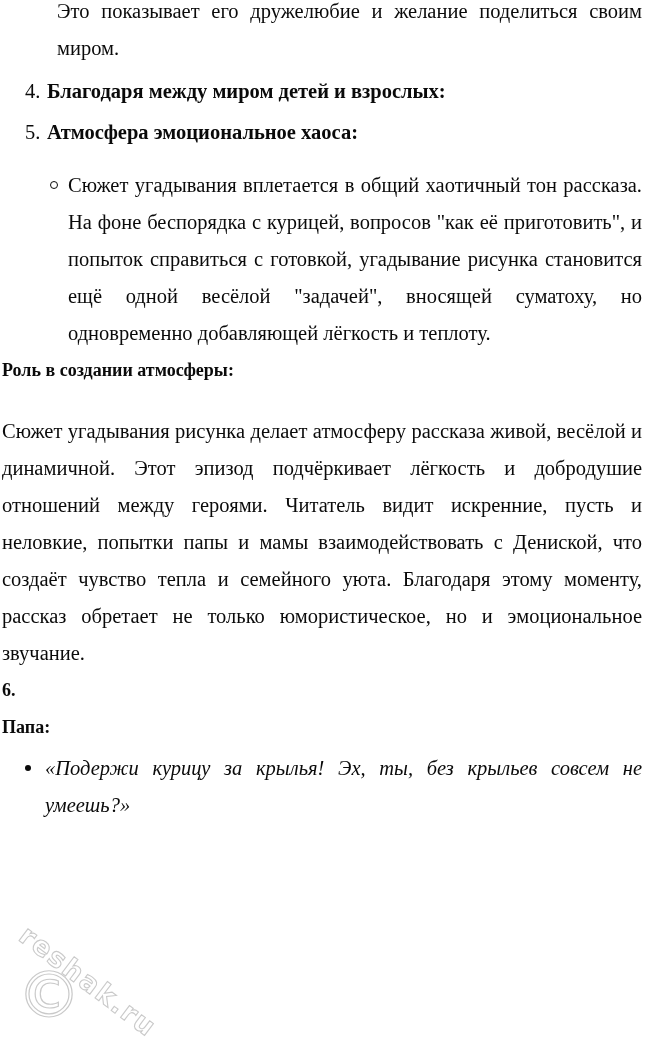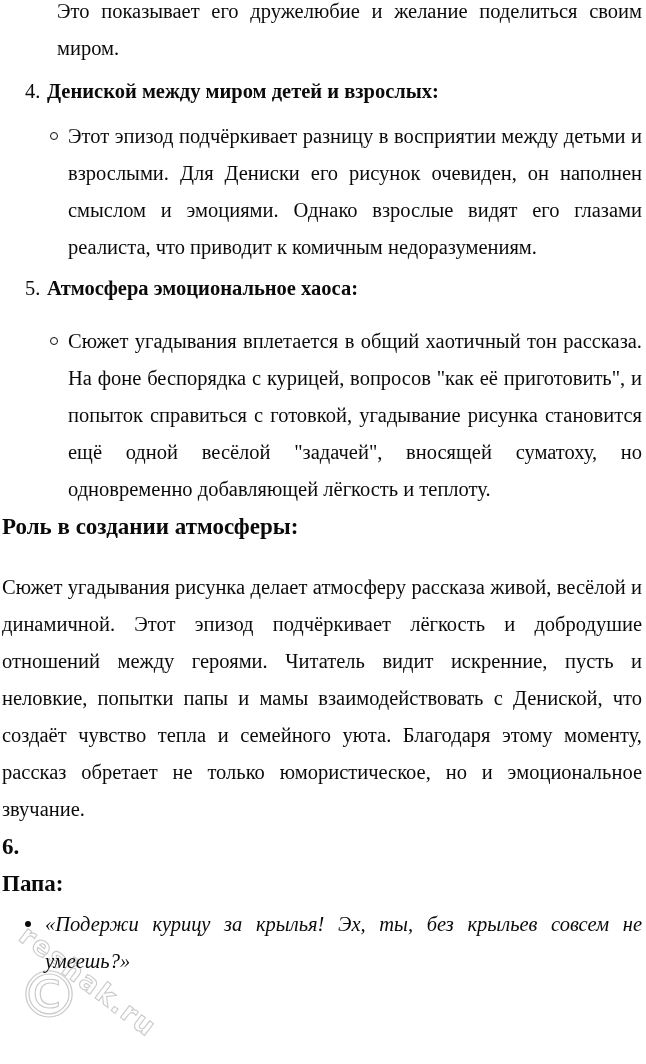--- a/index.html
+++ b/index.html
@@ -76,21 +76,21 @@
     border: 1.4px solid #0a0a0a;
     border-radius: 50%;
     box-sizing: border-box;
     width: 8px; height: 8px;
   }
   .sub-text { flex: 1; }
 
   
   .flush-head {
     margin: 0;
-    font-size: 23px;
+    font-size: 18px;
     line-height: 37px;
     font-weight: bold;
   }
 
   
   .dot-bullet {
     display: flex;
     margin-left: 23px;
   }
   .dot-marker {
@@ -151,27 +151,23 @@
 </style>
 </head>
 <body>
 
 <div class="page">
 
   <p class="cont-para justify">Это показывает его дружелюбие и желание поделиться своим миром.</p>
 
   <div class="num-item mt-a">
     <span class="num">4.</span>
-    <span class="num-head">Дениской между миром детей и взрослых:</span>
+    <span class="num-head">Благодаря между миром детей и взрослых:</span>
   </div>
 
-  <div class="sub-bullet mt-b">
-    <span class="o-marker"></span>
-    <p class="sub-text justify">Этот эпизод подчёркивает разницу в восприятии между детьми и взрослыми. Для Дениски его рисунок очевиден, он наполнен смыслом и эмоциями. Однако взрослые видят его глазами реалиста, что приводит к комичным недоразумениям.</p>
-  </div>
 
   <div class="num-item mt-c">
     <span class="num">5.</span>
     <span class="num-head">Атмосфера эмоциональное хаоса:</span>
   </div>
 
   <div class="sub-bullet mt-d">
     <span class="o-marker"></span>
     <p class="sub-text justify">Сюжет угадывания вплетается в общий хаотичный тон рассказа. На фоне беспорядка с курицей, вопросов "как её приготовить", и попыток справиться с готовкой, угадывание рисунка становится ещё одной весёлой "задачей", вносящей суматоху, но одновременно добавляющей лёгкость и теплоту.</p>
   </div>

